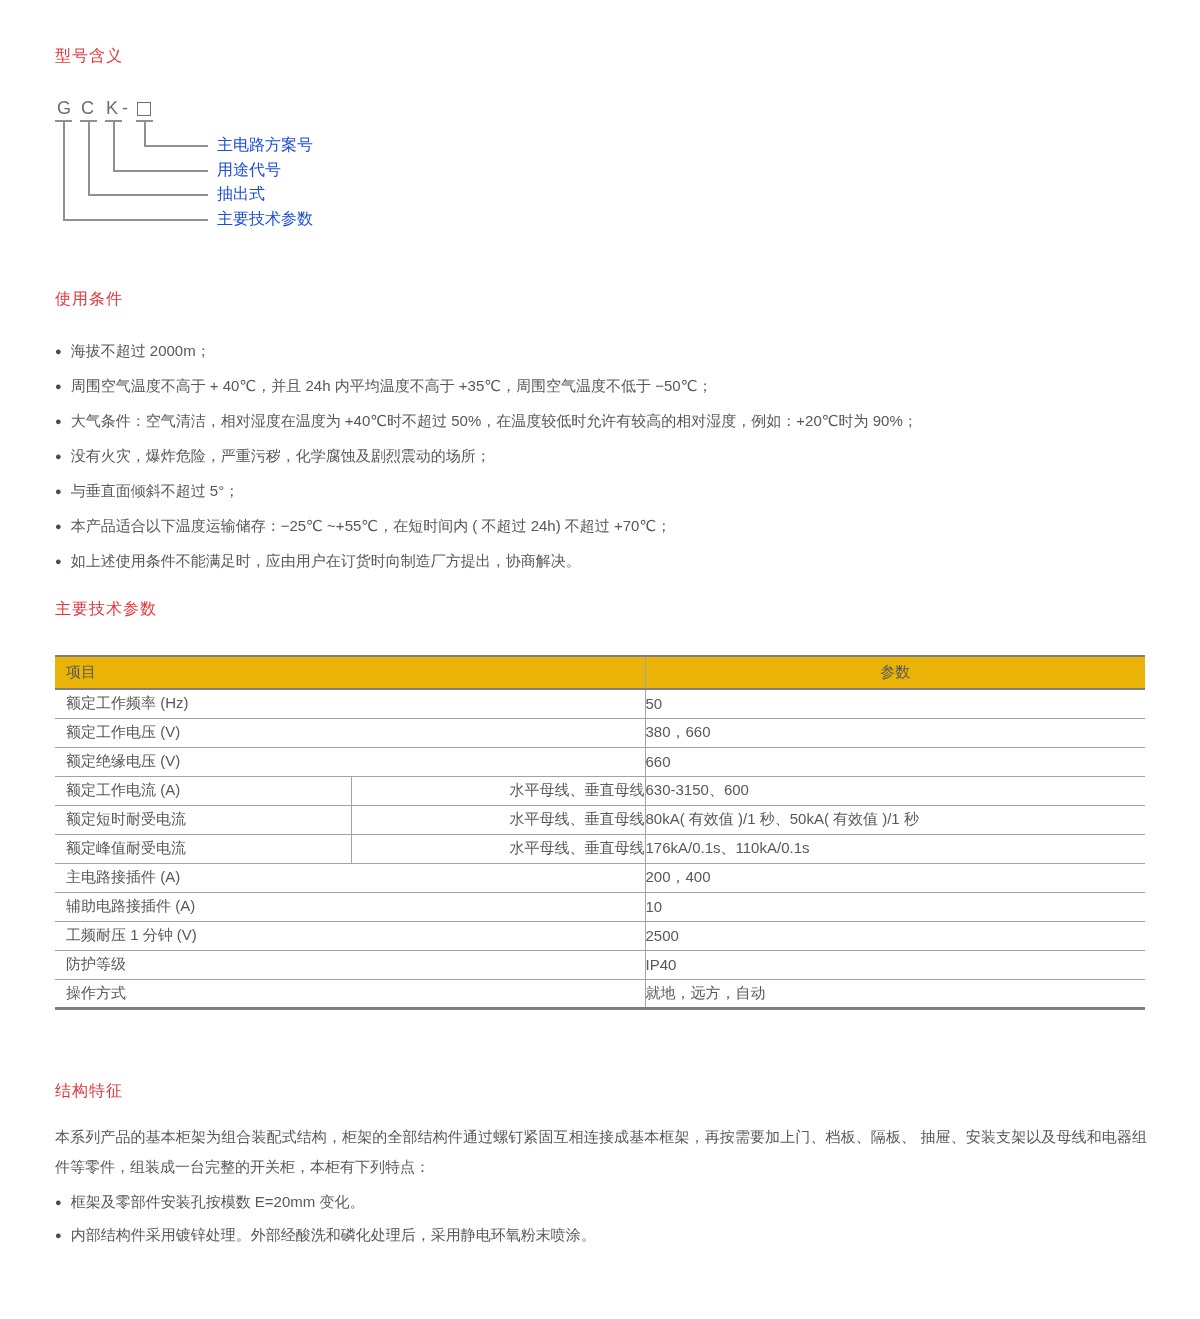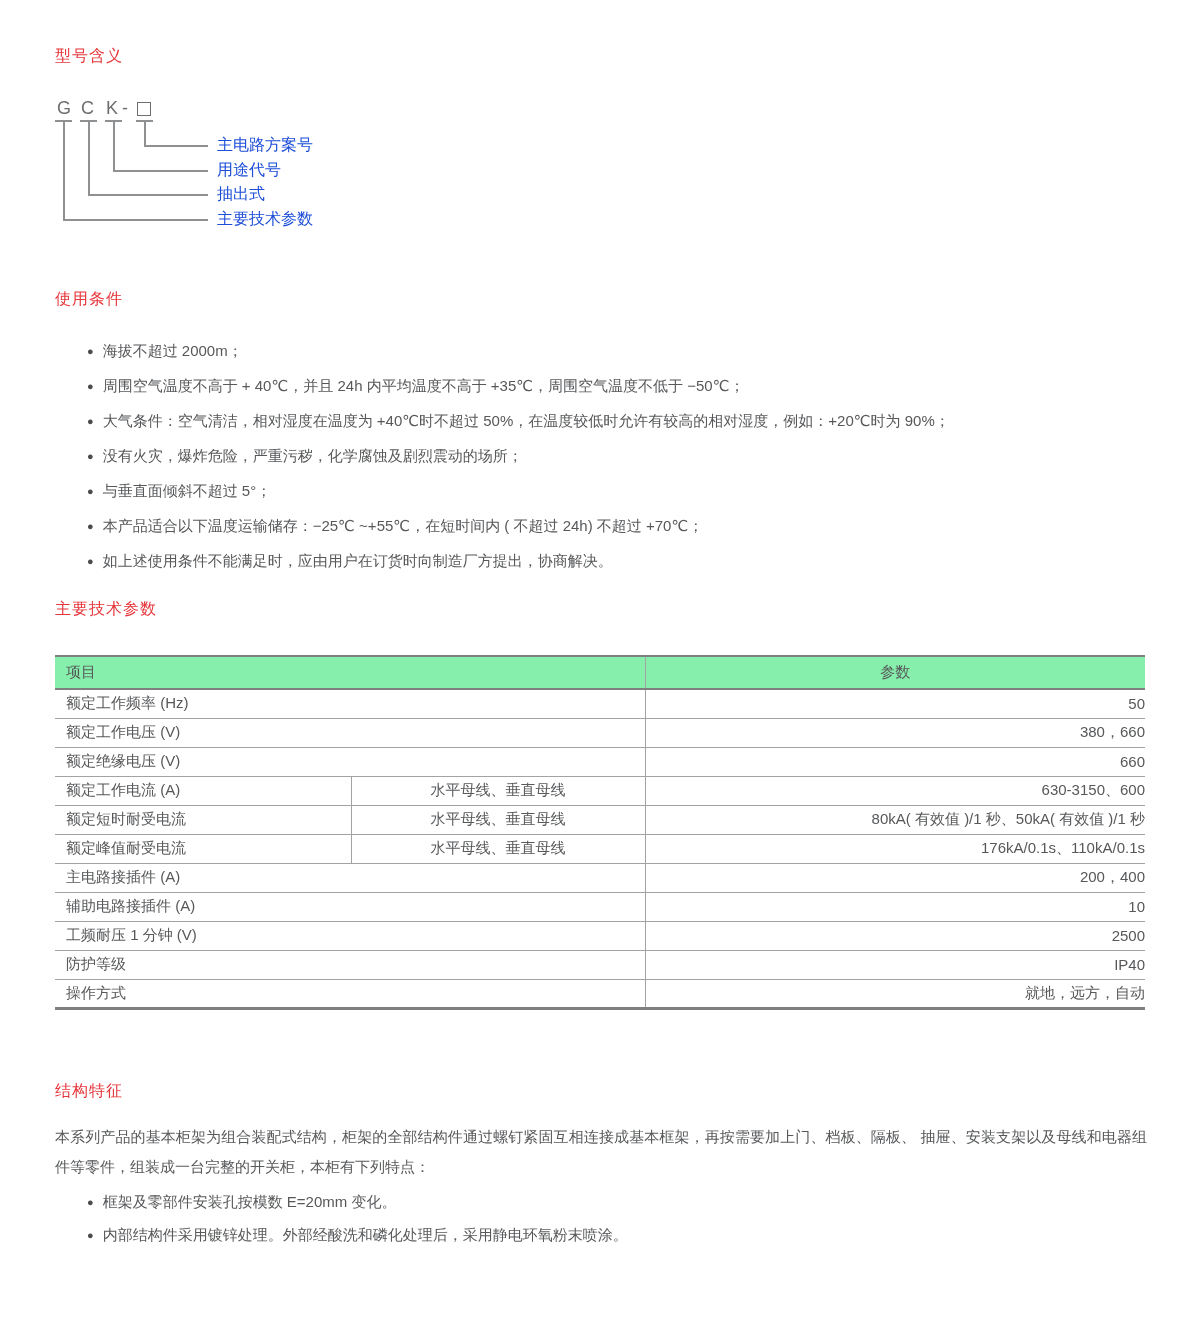--- a/index.html
+++ b/index.html
@@ -35,48 +35,48 @@
   .dg-line { position: absolute; background: #8f9091; }
   .dg-underline { height: 1.5px; width: 17px; top: 24px; }
   .dg-v { width: 1.5px; top: 25px; }
   .dg-h { height: 1.5px; }
   .dg-label {
     position: absolute; left: 162px;
     font-size: 16px; color: #1d4ed8; white-space: nowrap; line-height: 18px;
   }
   
   .blist { position: absolute; left: 55px; list-style: none; }
-  .blist li { font-size: 15px; white-space: nowrap; margin-left: 32px; }
+  .blist li { font-size: 15px; white-space: nowrap; }
   .cond li { line-height: 33px; }
   .struct li { line-height: 31px; }
   .bullet-dot {
     display: inline-block; font-size: 11px; color: #4a4b4d;
     margin-right: 9px; transform: translateY(-1px);
   }
   
   .params-table {
     position: absolute; left: 55px; top: 655px; width: 1090px;
     border-collapse: collapse; table-layout: fixed;
     font-size: 15px; color: #57585a;
     border-top: 2px solid #7e7f80;
     border-bottom: 3px solid #7e7f80;
   }
   .params-table th, .params-table td { font-weight: normal; }
   .params-table thead th {
-    background: #86efac; height: 33px;
+    background: #eab308; height: 33px;
     border-bottom: 2px solid #7e7f80;
   }
   .params-table thead th.h-item { text-align: left; padding-left: 11px; }
   .params-table thead th.h-param { text-align: center; }
   .params-table tbody td { height: 29px; border-bottom: 1px solid #a2a3a4; }
   .params-table tbody tr:last-child td { border-bottom: none; }
   .td-item { text-align: left; padding-left: 11px; }
-  .td-sub  { text-align: center; }
+  .td-sub  { text-align: right; }
   .v-div { border-right: 1px solid #a2a3a4; }
-  .td-value { text-align: right; }
+  .td-value { text-align: left; }
   
   .intro-para {
     position: absolute; left: 55px; top: 1122px; width: 1092px;
     font-size: 15px; line-height: 30px; color: #57585a;
     text-align: justify;
   }
 </style>
 </head>
 <body>
 

